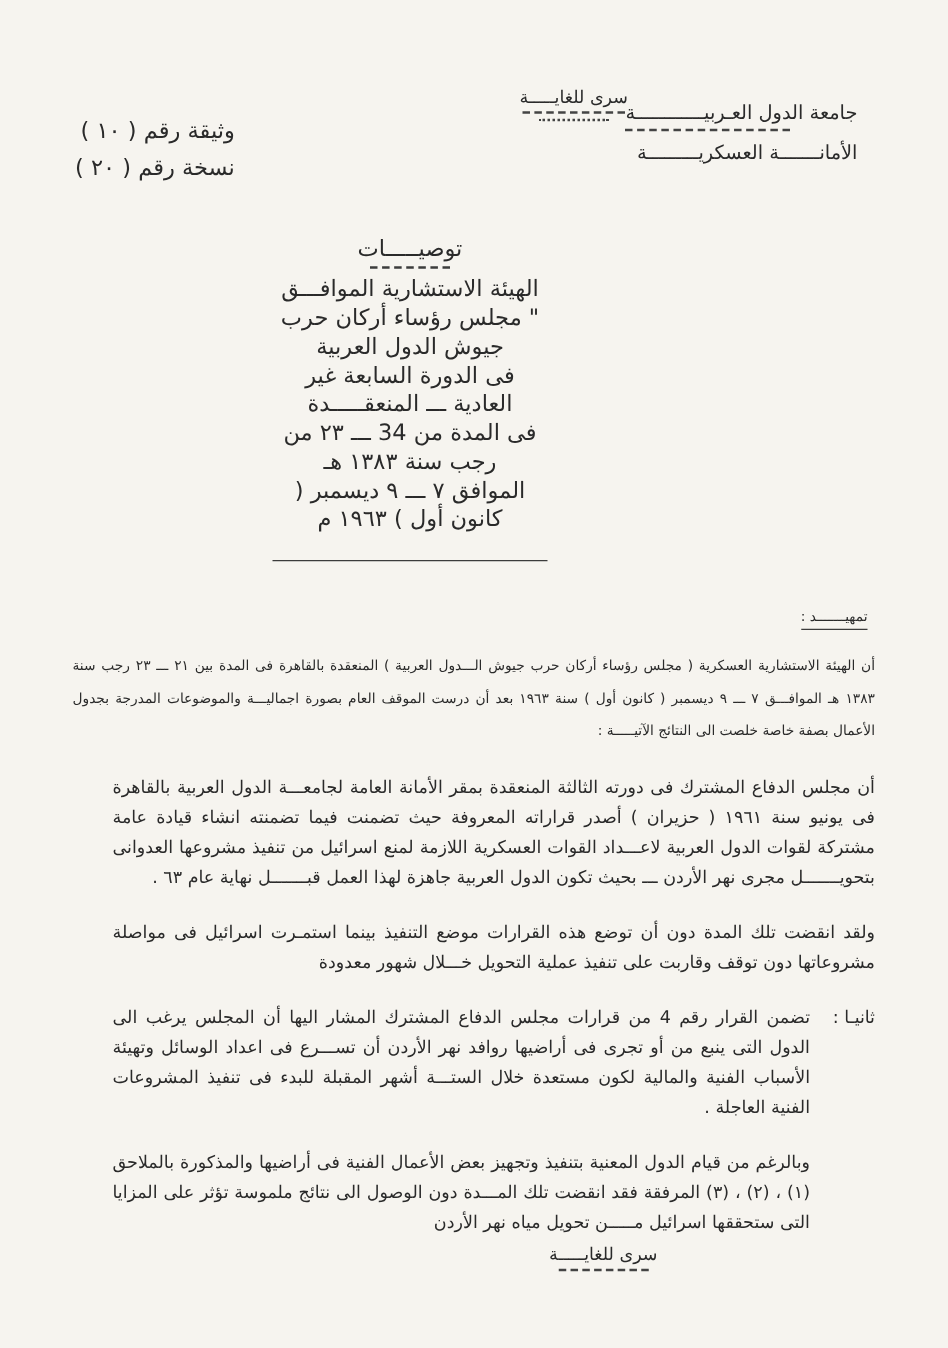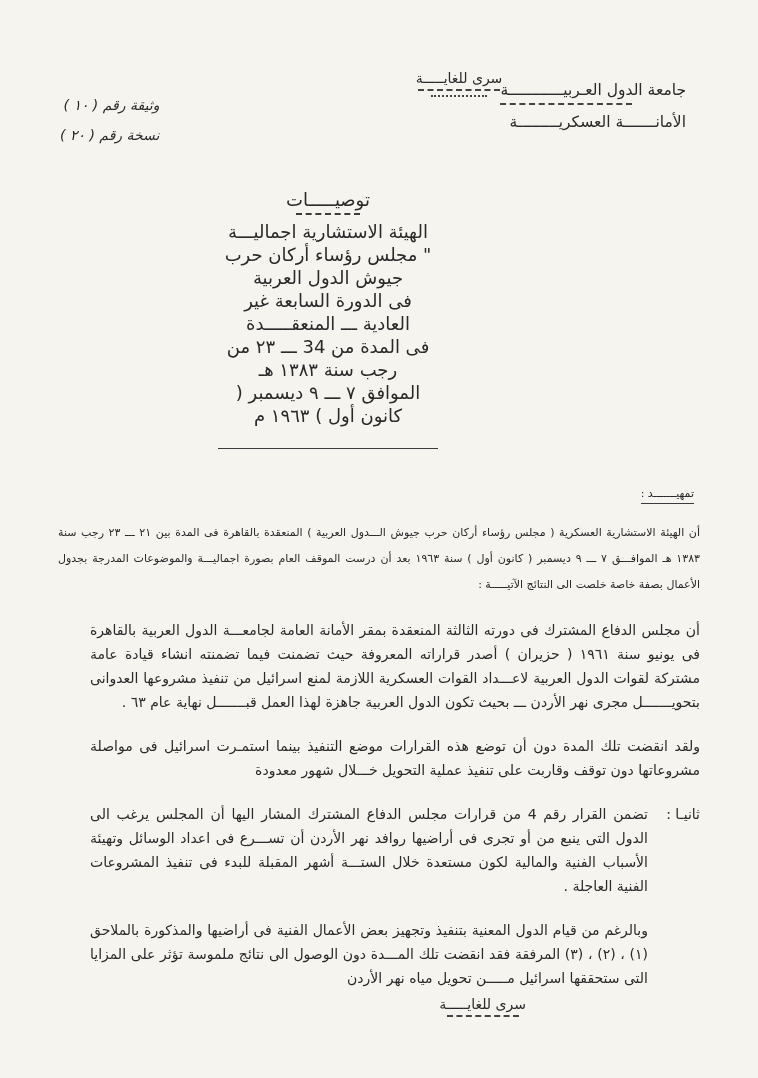--- a/index.html
+++ b/index.html
@@ -29,21 +29,21 @@
   .org-block {
     position: absolute; top: 79px; right: 72px;
     text-align: right; font-size: 15.5px; line-height: 22px;
   }
   .org-underline {
     border-bottom: 2px dashed #444; width: 132px; height: 0;
     margin: 2px auto 6px 0; margin-right: auto; margin-left: 0;
   }
   .doc-numbers {
     position: absolute; top: 90px; left: 60px;
-    font-size: 14px; line-height: 30px;  font-style: italic;
+    font-size: 18px; line-height: 30px; 
   }
 
   
   .content { padding-top: 188px; }
 
   .title-block {
     width: 220px; margin: 0 320px 0 auto;
     text-align: center; font-size: 18px; line-height: 23px;
   }
   .title-main { letter-spacing: 1px; }
@@ -92,21 +92,21 @@
 <div class="doc-numbers">
   <div>وثيقة رقم   ( ١٠ )</div>
   <div>نسخة رقم (  ٢٠  )</div>
 </div>
 
 <div class="content">
 
   <div class="title-block">
     <div class="title-main">توصيـــــات</div>
     <div class="title-dash"></div>
-    <div>الهيئة الاستشارية اجماليـــة</div>
+    <div>الهيئة الاستشارية الموافـــق</div>
     <div>" مجلس رؤساء أركان حرب جيوش الدول العربية</div>
     <div>فى الدورة السابعة غير العادية ـــ المنعقـــــدة</div>
     <div>فى المدة من 34 ـــ ٢٣ من رجب سنة ١٣٨٣ هـ</div>
     <div class="title-line-last">الموافق ٧ ـــ ٩ ديسمبر ( كانون أول ) ١٩٦٣ م</div>
   </div>
 
   <div class="preamble-heading">
     <span class="u">تمهيـــــــد :</span>
   </div>
 

